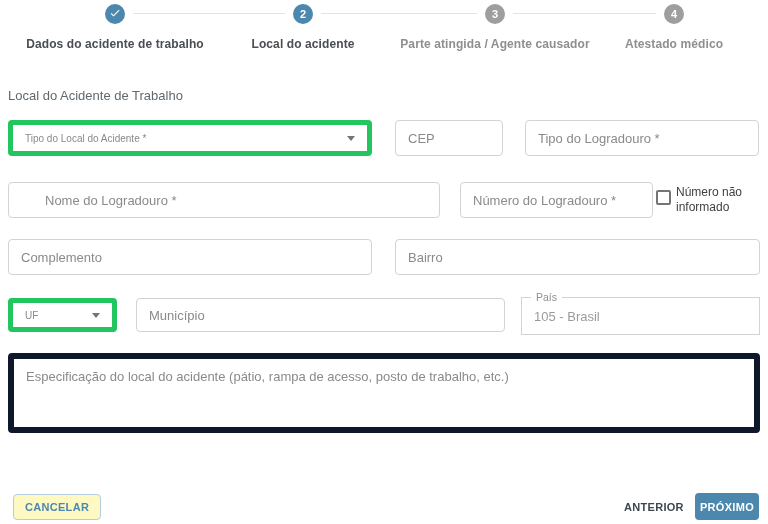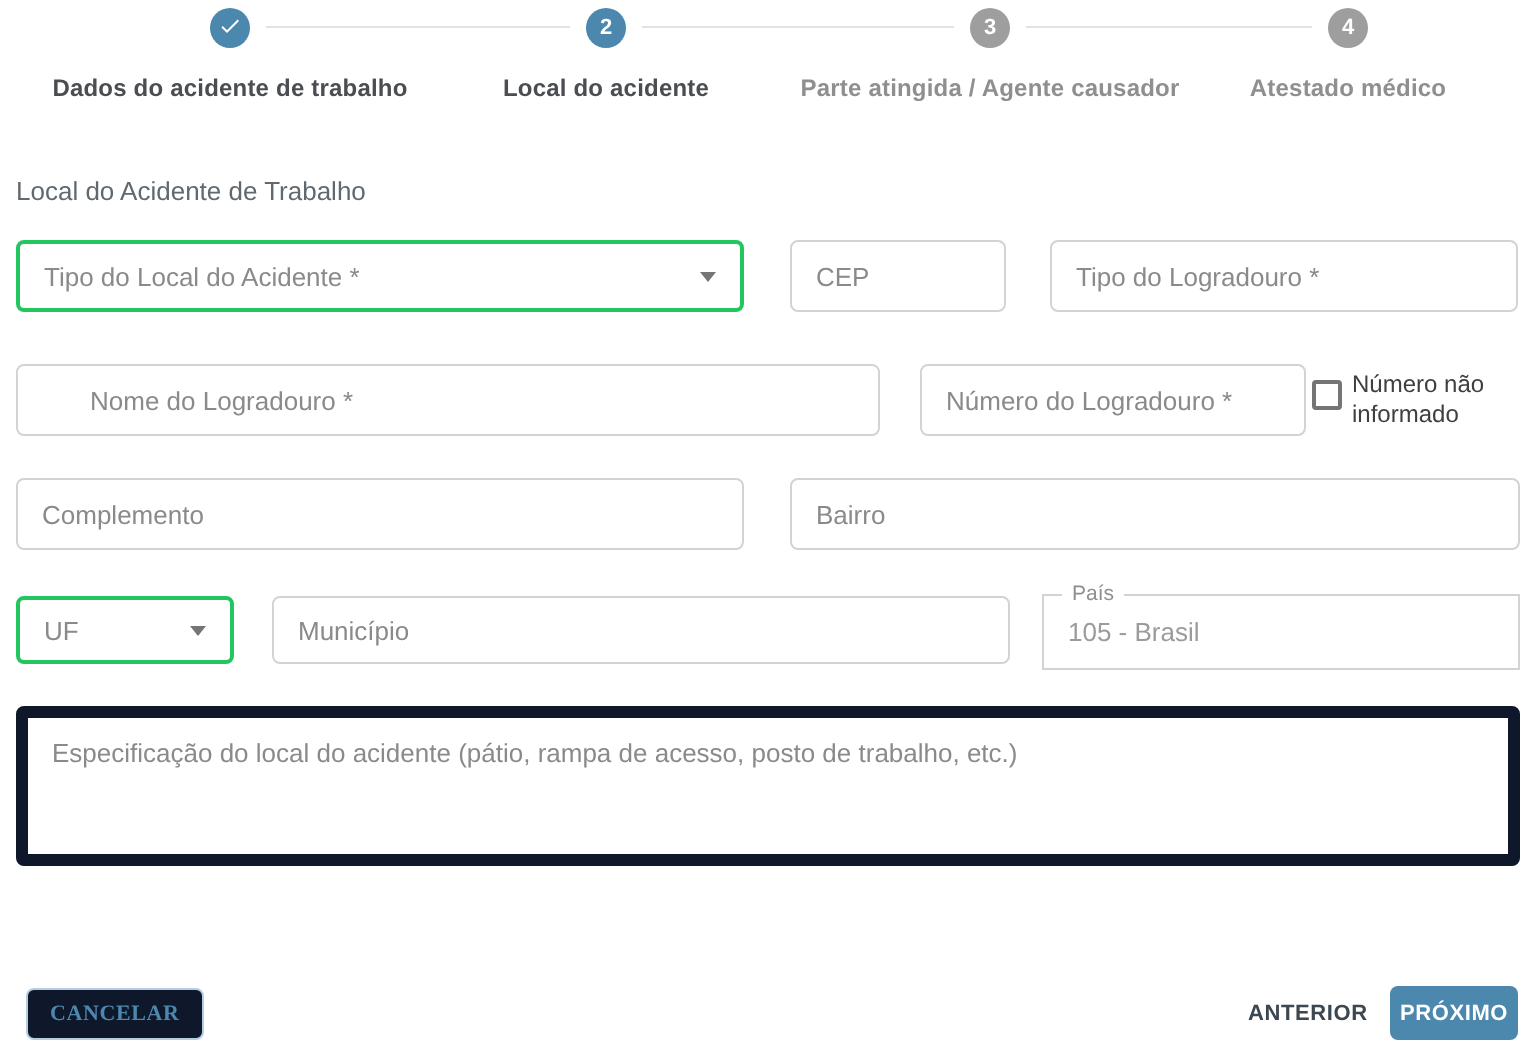--- a/index.html
+++ b/index.html
@@ -35,24 +35,24 @@
   }
   .tf {
     position: absolute; height: 36px;
     border: 1px solid #d3d3d3; border-radius: 4px;
     background: #fff; font-family: "Liberation Sans", sans-serif;
     font-size: 13px; color: #444; padding: 0 12px; outline: none;
   }
   .tf::placeholder { color: #8a8a8a; opacity: 1; }
   .select-box {
     position: absolute; height: 36px;
-    border: 2px solid #22c55e; border-radius: 4px;
+    border: 5px solid #22c55e; border-radius: 4px;
     background: #fff; display: flex; align-items: center;
     justify-content: space-between; padding: 0 12px;
-    font-size: 13px; color: #8a8a8a; cursor: pointer;
+    font-size: 10px; color: #8a8a8a; cursor: pointer;
   }
   .chevron {
     width: 0; height: 0;
     border-left: 4px solid transparent;
     border-right: 4px solid transparent;
     border-top: 5px solid #757575;
   }
   .checkbox {
     position: absolute; left: 656px; top: 190px;
     width: 15px; height: 15px;
@@ -82,21 +82,21 @@
     font-family: "Liberation Sans", sans-serif; font-size: 13px; color: #c2410c;
     padding: 10px 12px; resize: none; outline: none;
   }
   .textarea::placeholder { color: #8a8a8a; opacity: 1; }
 
   
   .btn { font-family: "Liberation Sans", sans-serif; font-weight: bold;
          font-size: 11px; letter-spacing: 0.3px; cursor: pointer; }
   .btn-cancel {
     position: absolute; left: 13px; top: 494px; height: 26px; padding: 0 11px;
-    background: #0f172a; border: 1px solid #b5cde0; border-radius: 4px; color: #4c87ae; font-family: Liberation Serif, serif;
+    background: #fef9c3; border: 1px solid #b5cde0; border-radius: 4px; color: #4c87ae;
   }
   .btn-prev {
     position: absolute; left: 616px; top: 494px; height: 26px; padding: 0 8px;
     background: transparent; border: none; color: #3d4750;
   }
   .btn-next {
     position: absolute; left: 695px; top: 493px; width: 64px; height: 27px;
     background: #4c87ae; border: none; border-radius: 4px; color: #fff;
   }
 </style>

